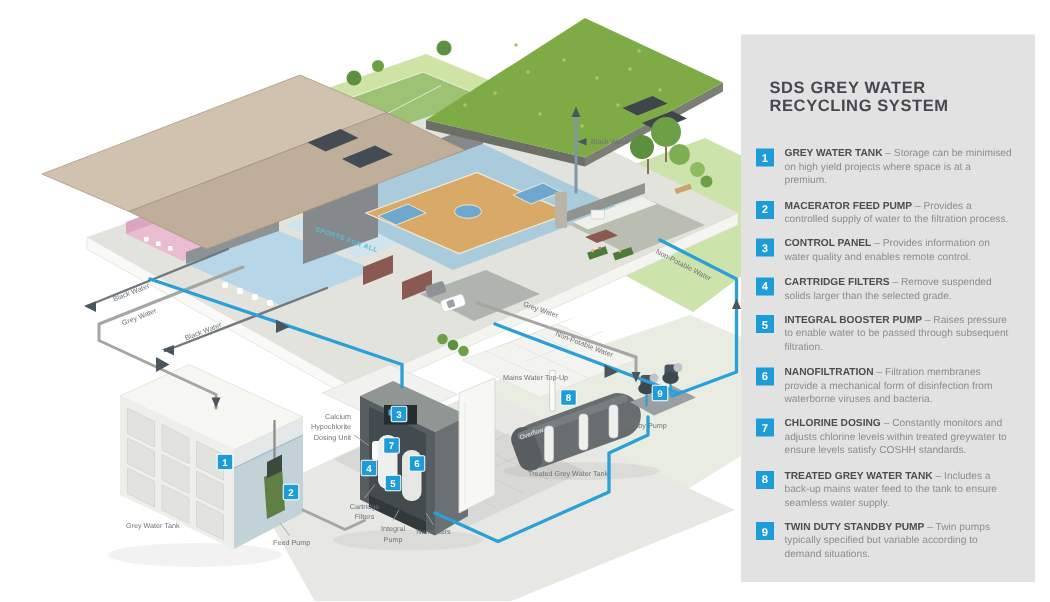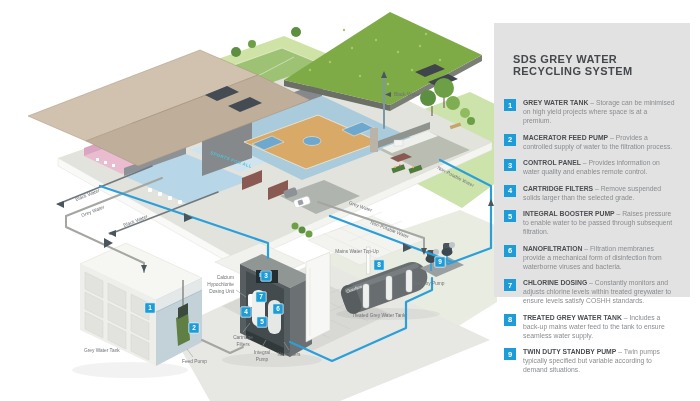--- a/index.html
+++ b/index.html
@@ -1,20 +1,20 @@
 <!DOCTYPE html>
 <html><head>
 <meta charset="utf-8">
 <style>
   html,body{margin:0;padding:0;background:#fff;}
   #stage{position:relative;width:700px;height:401px;background:#ffffff;overflow:hidden;
          font-family:"Liberation Sans",sans-serif;}
   #scene{position:absolute;left:0;top:0;}
   
-  #panel{position:absolute;left:494px;top:23px;width:196px;height:274px;background:#e2e2e2;
+  #panel{position:absolute;left:494px;top:23px;width:196px;height:365px;background:#e2e2e2;
          box-sizing:border-box;padding:30px 13px 0 10px;}
   #panel h1{font-size:11px;font-weight:bold;color:#45484c;letter-spacing:.4px;margin:0 0 21px 9px;}
   .item{display:flex;gap:7px;margin-bottom:7.5px;}
   .badge{flex:0 0 12px;width:12px;height:12px;background:#1d9cd8;color:#fff;font-size:7.5px;
          font-weight:bold;display:flex;align-items:center;justify-content:center;margin-top:1px;}
   .item p{margin:0;font-size:6.8px;line-height:9px;color:#898d91;}
   .item b{color:#4a4e52;}
   
   text{font-family:"Liberation Sans",sans-serif;}
   .lbl{font-size:4.8px;fill:#6e7276;}

